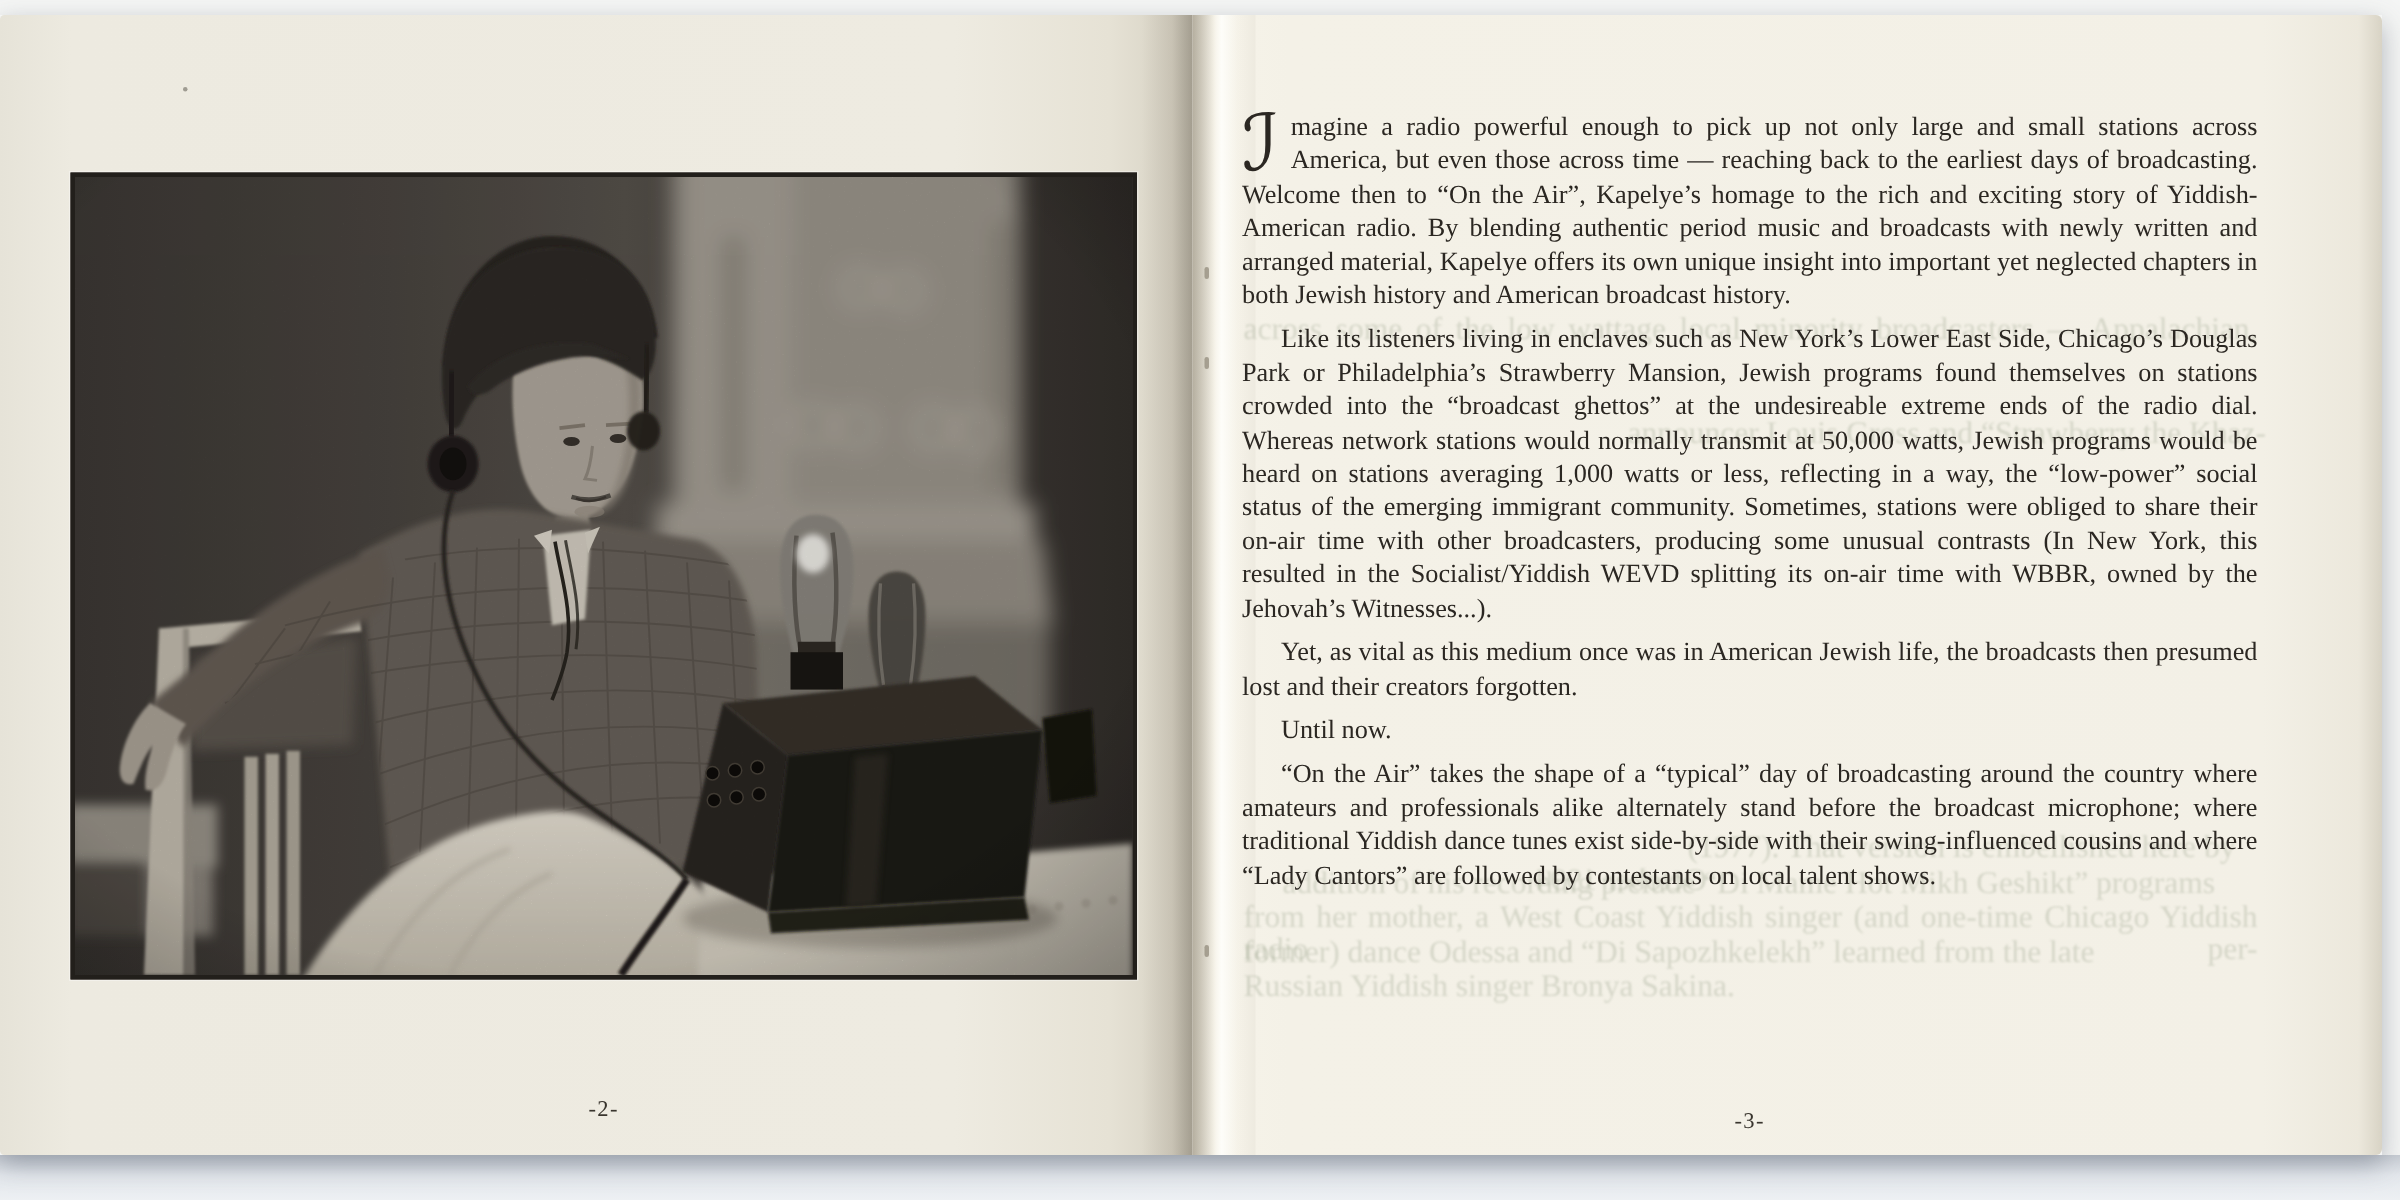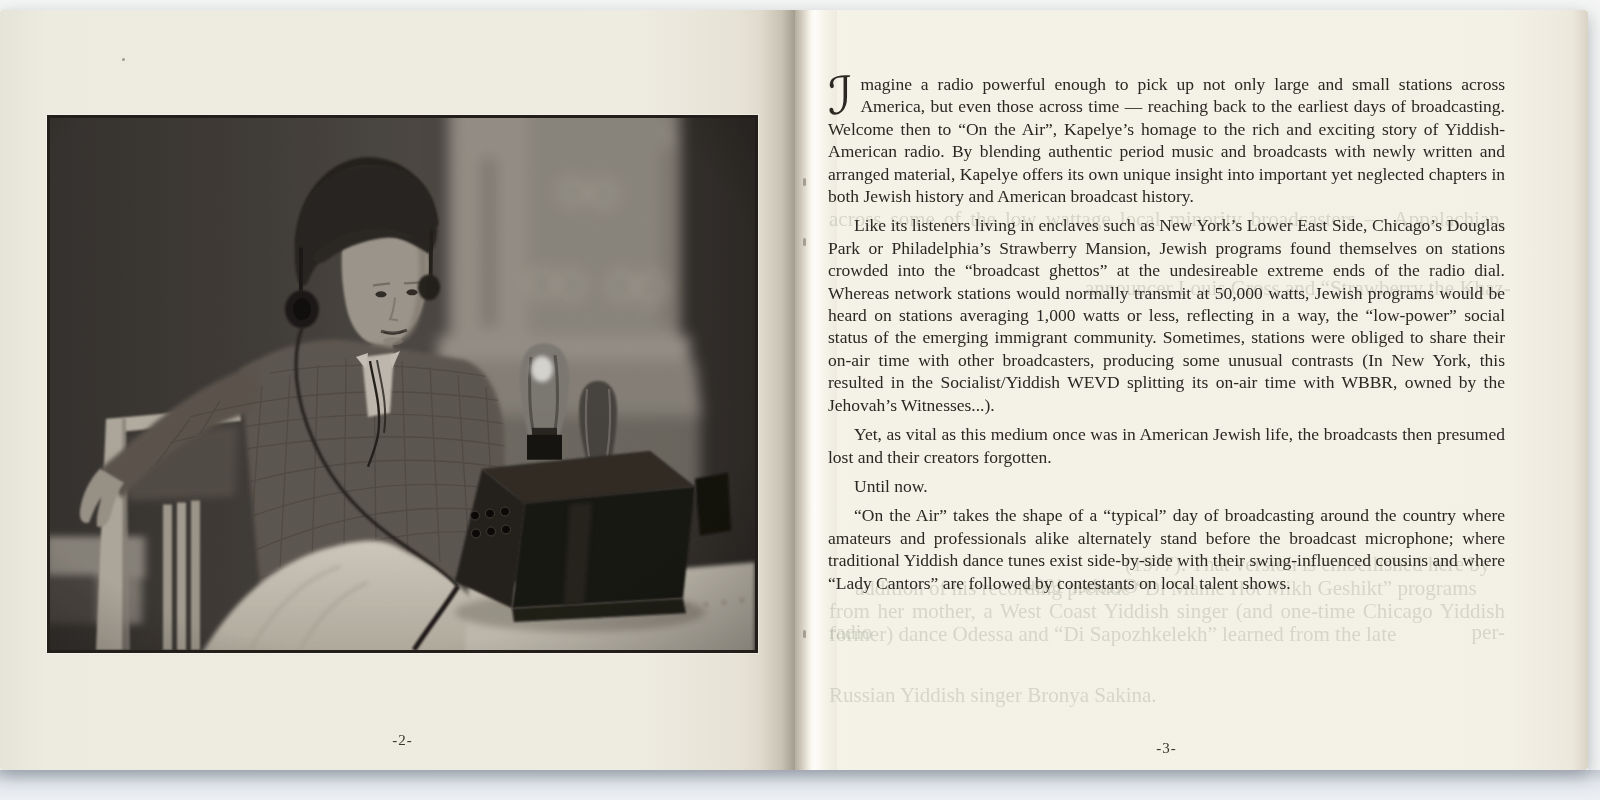--- a/index.html
+++ b/index.html
@@ -274,21 +274,21 @@
     <span class="fold-stitch" style="top:620px;"></span>
 
     <div class="ghosts">
         <div class="ghost stretch" style="top: 199px; left: 34px; width: 676px;">across some of the low wattage local minority broadcasters — Appalachian,</div>
         <div class="ghost" style="top: 268px; left: 290px;">announcer Louis Gross and “Strawberry the Khaz-</div>
         <div class="ghost" style="top: 544px; left: 330px;">(1977). That version is embellished here by</div>
         <div class="ghost" style="top: 568px; left: 60px;">addition of his recording prelude “Di Mame Hot Mikh Geshikt” programs</div>
         <div class="ghost mirrored" style="top: 566px; left: 228px;">October 1994</div>
         <div class="ghost stretch" style="top: 591px; left: 34px; width: 676px;">from her mother, a West Coast Yiddish singer (and one-time Chicago Yiddish radio per-</div>
         <div class="ghost" style="top: 614px; left: 34px;">former) dance Odessa and “Di Sapozhkelekh” learned from the late</div>
-        <div class="ghost" style="top: 637px; left: 34px; margin-top: 38px;">Russian Yiddish singer Bronya Sakina.</div>
+        <div class="ghost" style="top: 637px; left: 34px;">Russian Yiddish singer Bronya Sakina.</div>
       </div>
 
     <div class="liner-text">
         <p class="para first"><span class="dropcap">ℐ</span>magine a radio powerful enough to pick up not only large and small stations across America, but even those across time — reaching back to the earliest days of broadcasting. Welcome then to “On the Air”, Kapelye’s homage to the rich and exciting story of Yiddish-American radio. By blending authentic period music and broadcasts with newly written and arranged material, Kapelye offers its own unique insight into important yet neglected chapters in both Jewish history and American broadcast history.</p>
         <p class="para">Like its listeners living in enclaves such as New York’s Lower East Side, Chicago’s Douglas Park or Philadelphia’s Strawberry Mansion, Jewish programs found themselves on stations crowded into the “broadcast ghettos” at the undesireable extreme ends of the radio dial. Whereas network stations would normally transmit at 50,000 watts, Jewish programs would be heard on stations averaging 1,000 watts or less, reflecting in a way, the “low-power” social status of the emerging immigrant community. Sometimes, stations were obliged to share their on-air time with other broadcasters, producing some unusual contrasts (In New York, this resulted in the Socialist/Yiddish WEVD splitting its on-air time with WBBR, owned by the Jehovah’s Witnesses...).</p>
         <p class="para">Yet, as vital as this medium once was in American Jewish life, the broadcasts then presumed lost and their creators forgotten.</p>
         <p class="para">Until now.</p>
         <p class="para">“On the Air” takes the shape of a “typical” day of broadcasting around the country where amateurs and professionals alike alternately stand before the broadcast microphone; where traditional Yiddish dance tunes exist side-by-side with their swing-influenced cousins and where “Lady Cantors” are followed by contestants on local talent shows.</p>
       </div>
 

